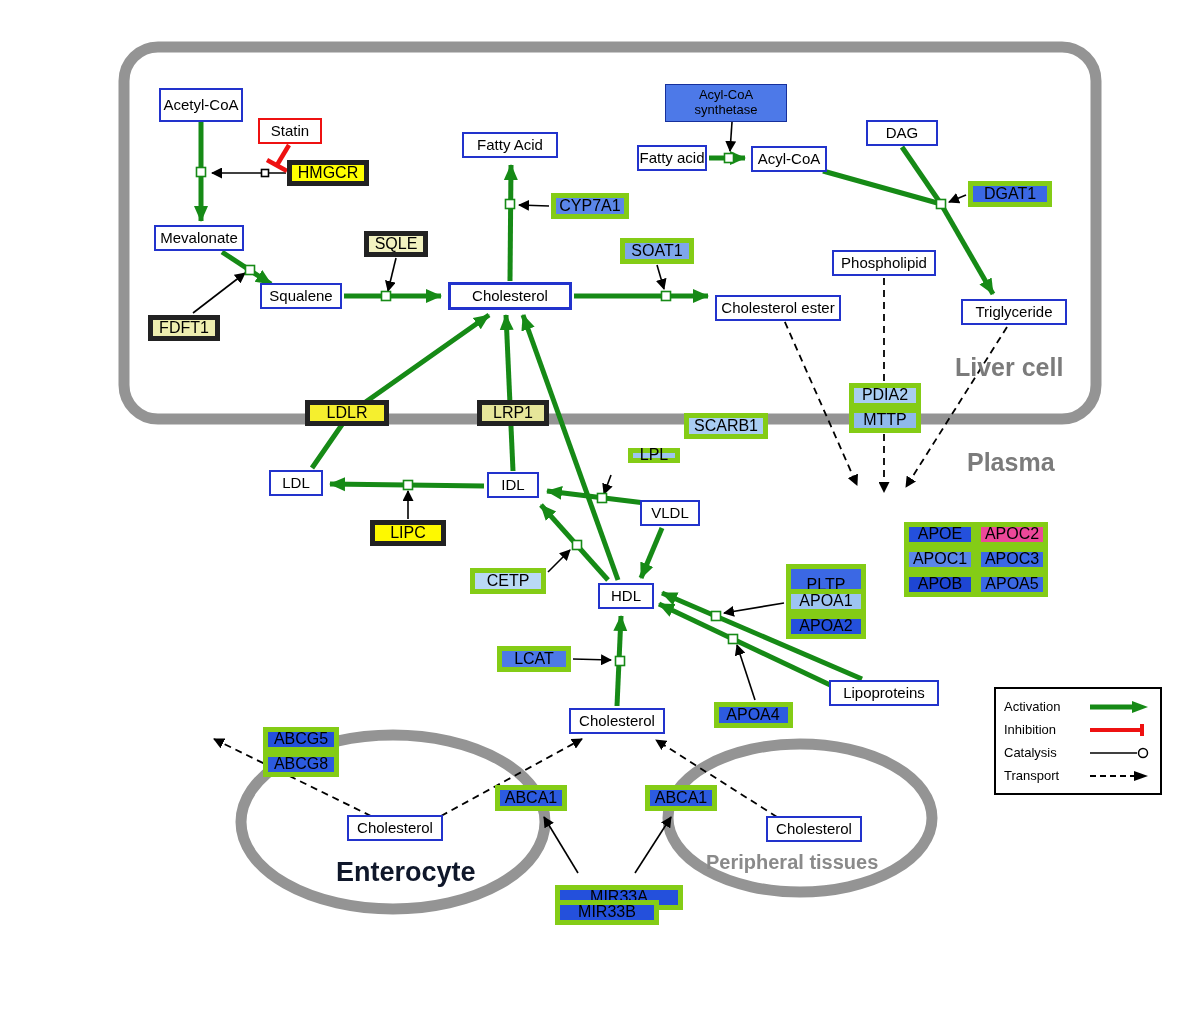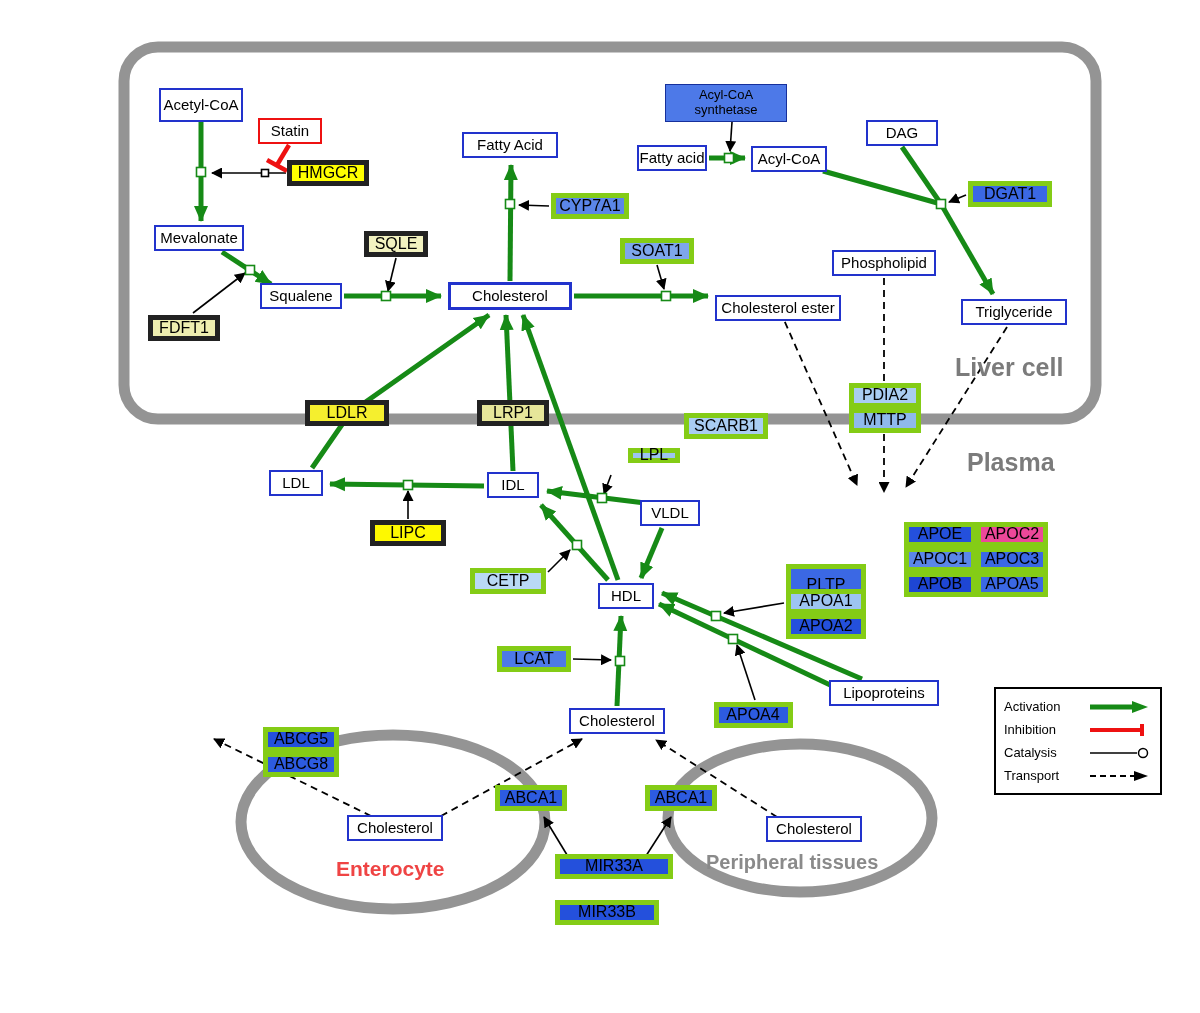--- a/index.html
+++ b/index.html
@@ -10,21 +10,21 @@
   .node .lbl{display:block;line-height:1.15;}
   .met{border:2px solid #2233cc;font-size:15px;}
   .met-major{border:3px solid #2233cc;font-size:15px;}
   .statin{border:2px solid #ee1111;font-size:15px;}
   .gene{border:5px solid #84cc16;font-size:16px;}
   .gene2{border:1px solid #16309c;font-size:13px;}
   .gene2 .lbl{width:112px;}
   .region{position:absolute;font-weight:bold;color:#7b7b7b;white-space:nowrap;}
   .region-liver{left:955px;top:353px;font-size:25px;}
   .region-plasma{left:967px;top:448px;font-size:25px;}
-  .region-enterocyte{left:336px;top:857px;font-size:21px;color:#ef4444;}
+  .region-enterocyte{left:336px;top:857px;font-size:27px;color:#0f172a;}
   .region-peripheral{left:706px;top:851px;font-size:20px;color:#8a8a8a;}
   .legend{position:absolute;left:994px;top:687px;width:168px;border:2px solid #000;
           background:#fff;padding:6px 8px;box-sizing:border-box;}
   .legend-row{display:flex;justify-content:space-between;align-items:center;height:23px;}
   .legend-row span{font-size:13px;color:#000;}
 </style>
 </head>
 <body>
 
 <div class="stage">
@@ -261,21 +261,21 @@
       </div>
       <div class="node gene" style="left: 263px; top: 751.5px; width: 76px; height: 25px; background: rgb(45, 91, 224);">
         <span class="lbl">ABCG8</span>
       </div>
       <div class="node gene" style="left: 495px; top: 785px; width: 72px; height: 26px; background: rgb(45, 91, 224);">
         <span class="lbl">ABCA1</span>
       </div>
       <div class="node gene" style="left: 645px; top: 785px; width: 72px; height: 26px; background: rgb(45, 91, 224);">
         <span class="lbl">ABCA1</span>
       </div>
-      <div class="node gene" style="left: 555px; top: 854px; width: 118px; height: 25px; background: rgb(36, 80, 220);">
+      <div class="node gene" style="left: 555px; top: 885px; width: 128px; height: 25px; background: rgb(36, 80, 220);">
         <span class="lbl">MIR33A</span>
       </div>
       <div class="node gene" style="left: 555px; top: 899.5px; width: 104px; height: 25px; background: rgb(36, 80, 220);">
         <span class="lbl">MIR33B</span>
       </div>
     </div>
 
   <div class="region region-liver">Liver cell</div>
   <div class="region region-plasma">Plasma</div>
   <div class="region region-enterocyte">Enterocyte</div>

